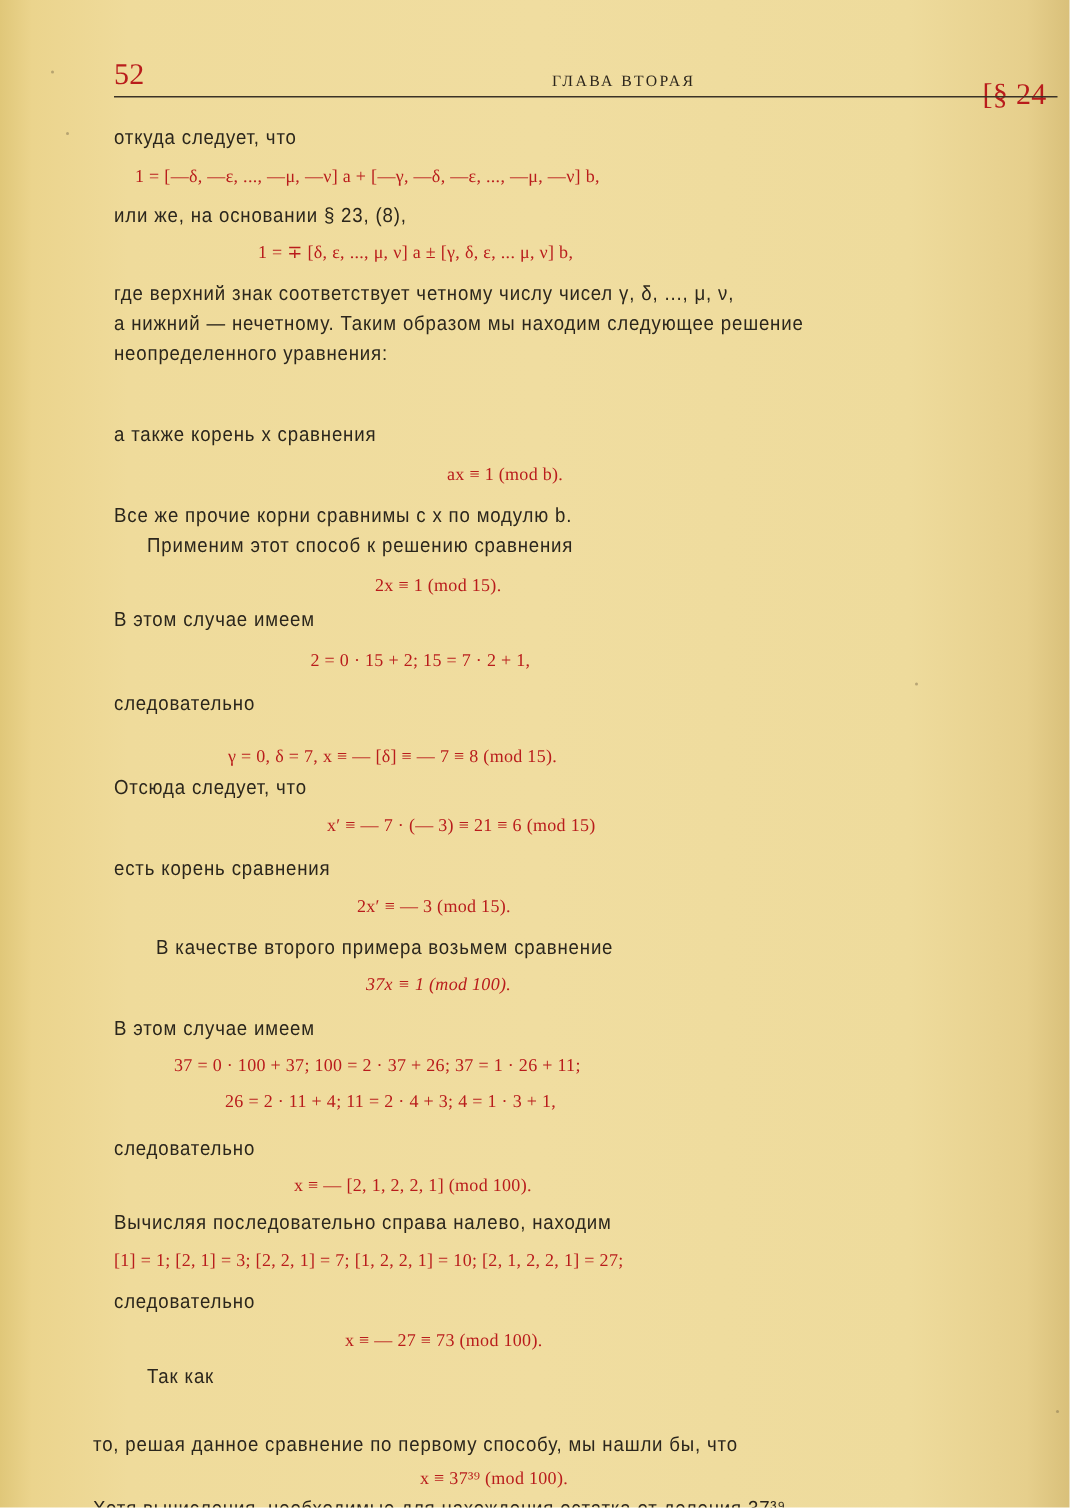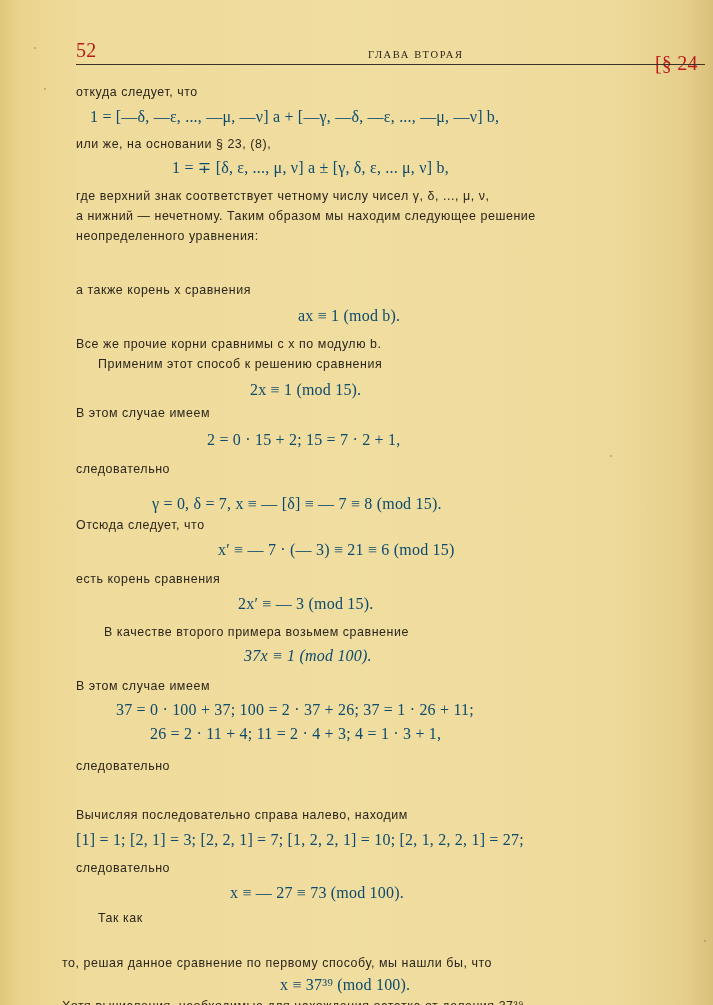--- a/index.html
+++ b/index.html
@@ -30,22 +30,22 @@
     .text {
       font-family: "Liberation Sans", sans-serif;
       font-size: 13.5px;
       letter-spacing: 0.6px;
       transform: scaleX(0.92);
       transform-origin: left center;
       color: #2b261c;
     }
     .formula {
       font-family: "Liberation Serif", serif;
-      font-size: 16px;
-      color: #0c4a6e;
+      font-size: 12px;
+      color: #b91c1c;
     }
     .header-num {
       font-family: "Liberation Serif", serif;
       font-size: 20px;
       color: #b91c1c;
     }
     .header-title {
       font-family: "Liberation Serif", serif;
       font-size: 10.5px;
       letter-spacing: 1.6px;
@@ -96,20 +96,21 @@
   <div class="line text" style="left:76px;  top:515px;">Отсюда следует, что</div>
   <div class="line formula" style="left:218px; top:540px;">x′ ≡ — 7 · (— 3) ≡ 21 ≡ 6   (mod 15)</div>
   <div class="line text" style="left:76px;  top:569px;">есть корень сравнения</div>
   <div class="line formula" style="left:238px; top:594px;">2x′ ≡ — 3   (mod 15).</div>
   <div class="line text" style="left:104px; top:622px;">В качестве второго примера возьмем сравнение</div>
   <div class="line formula" style="left:244px; top:646px;font-style:italic;">37x ≡ 1   (mod 100).</div>
   <div class="line text" style="left:76px;  top:676px;">В этом случае имеем</div>
   <div class="line formula" style="left:116px; top:700px;">37 = 0 · 100 + 37;   100 = 2 · 37 + 26;   37 = 1 · 26 + 11;</div>
   <div class="line formula" style="left:150px; top:724px;">26 = 2 · 11 + 4;  11 = 2 · 4 + 3;   4 = 1 · 3 + 1,</div>
   <div class="line text" style="left:76px;  top:756px;">следовательно</div>
+  <div class="line formula" style="left:196px; top:780px;">x ≡ — [2, 1, 2, 2, 1]   (mod 100).</div>
   <div class="line text" style="left:76px;  top:805px;">Вычисляя последовательно справа налево, находим</div>
   <div class="line formula" style="left:76px;  top:830px;">[1] = 1;  [2, 1] = 3;  [2, 2, 1] = 7;  [1, 2, 2, 1] = 10;  [2, 1, 2, 2, 1] = 27;</div>
   <div class="line text" style="left:76px;  top:858px;">следовательно</div>
   <div class="line formula" style="left:230px; top:883px;">x ≡ — 27 ≡ 73   (mod 100).</div>
   <div class="line text" style="left:98px;  top:908px;">Так как</div>
   <div class="line text" style="left:62px;  top:953px;">то, решая данное сравнение по первому способу, мы нашли бы, что</div>
   <div class="line formula" style="left:280px; top:975px;">x ≡ 37³⁹   (mod 100).</div>
   <div class="line text" style="left:62px;  top:996px;">Хотя вычисления, необходимые для нахождения остатка от деления 37³⁹</div>
 
   <div class="speck" style="left:34px; top:47px;"></div>

